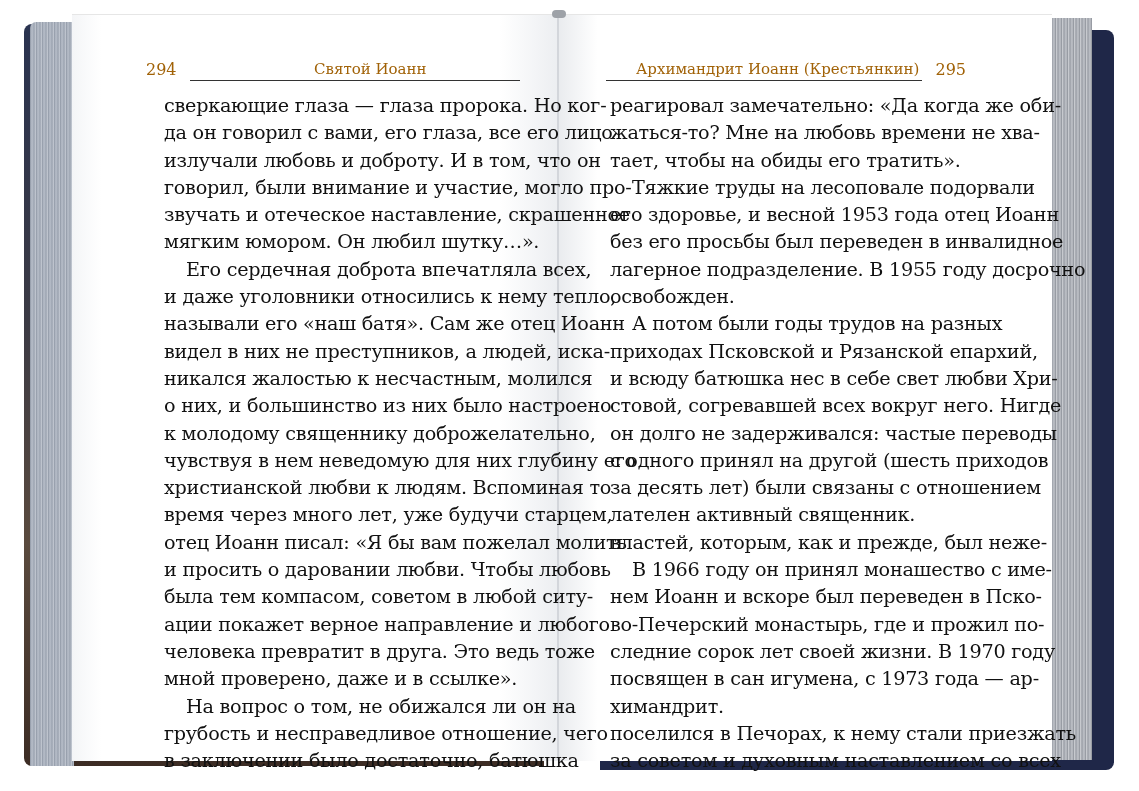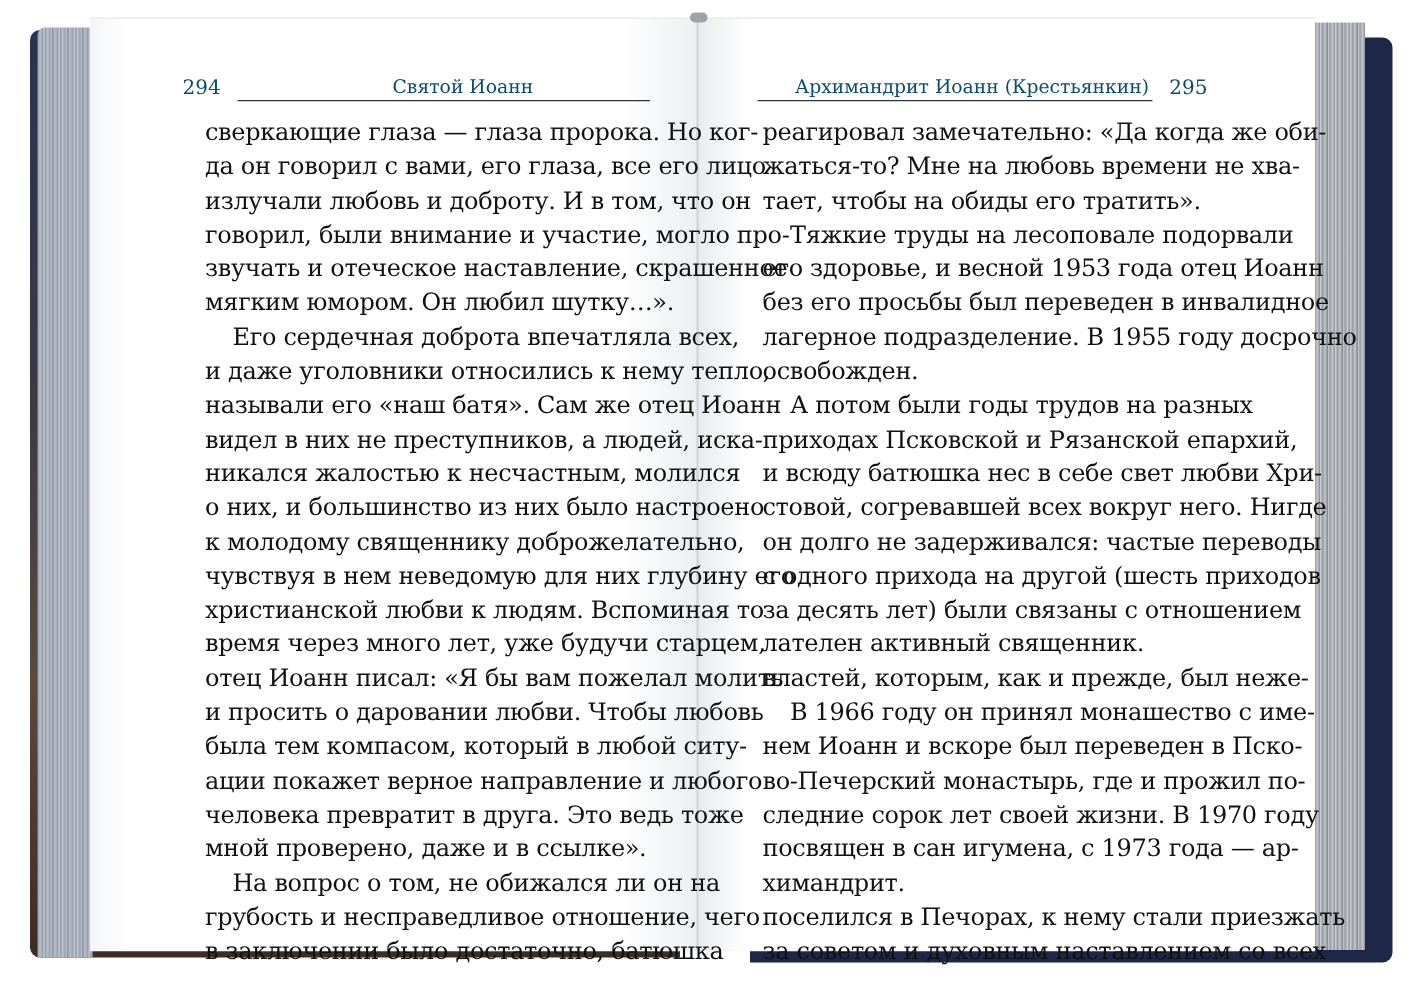--- a/index.html
+++ b/index.html
@@ -49,21 +49,21 @@
     position: absolute; left: 557px; top: 14px; width: 2px; height: 746px; background: #d3d6db;
   }
   .spine-clip {
     position: absolute; left: 552px; top: 10px; width: 14px; height: 8px; border-radius: 4px;
     background: #9ea2a8;
   }
 
   
   .running-head {
     position: absolute; top: 60px; height: 22px;
-    font-size: 15px; color: #0c4a6e;
+    font-size: 15px; color: #a16207;
   }
   .rh-left { left: 146px; width: 374px; }
   .rh-right { left: 606px; width: 360px; }
   .folio { position: absolute; top: 0; font-size: 16px; }
   .rh-left .folio { left: 0; }
   .rh-right .folio { right: 0; }
   .rh-title { position: absolute; top: 0; font-size: 15px; }
   .rh-left .rh-title { left: 168px; }
   .rh-right .rh-title { left: 30px; }
   .rh-rule { position: absolute; height: 1px; background: #333; top: 20px; }
@@ -122,21 +122,21 @@
       <span class="line">называли его «наш батя». Сам же отец Иоанн</span>
       <span class="line">видел в них не преступников, а людей, иска-</span>
       <span class="line">никался жалостью к несчастным, молился</span>
       <span class="line">о них, и большинство из них было настроено</span>
       <span class="line">к молодому священнику доброжелательно,</span>
       <span class="line">чувствуя в нем неведомую для них глубину его</span>
       <span class="line">христианской любви к людям. Вспоминая то</span>
       <span class="line">время через много лет, уже будучи старцем,</span>
       <span class="line">отец Иоанн писал: «Я бы вам пожелал молить</span>
       <span class="line">и просить о даровании любви. Чтобы любовь</span>
-      <span class="line">была тем компасом, который в любой ситу-</span>
+      <span class="line">была тем компасом, советом в любой ситу-</span>
       <span class="line">ации покажет верное направление и любого</span>
       <span class="line">человека превратит в друга. Это ведь тоже</span>
       <span class="line last">мной проверено, даже и в ссылке».</span>
       <span class="line indent">На вопрос о том, не обижался ли он на</span>
       <span class="line">грубость и несправедливое отношение, чего</span>
       <span class="line">в заключении было достаточно, батюшка</span>
     </div>
   <div class="text-block tb-right" id="right-text">
       <span class="line">реагировал замечательно: «Да когда же оби-</span>
       <span class="line">жаться-то? Мне на любовь времени не хва-</span>
@@ -144,21 +144,21 @@
       <span class="line indent">Тяжкие труды на лесоповале подорвали</span>
       <span class="line">его здоровье, и весной 1953 года отец Иоанн</span>
       <span class="line">без его просьбы был переведен в инвалидное</span>
       <span class="line">лагерное подразделение. В 1955 году досрочно</span>
       <span class="line last">освобожден.</span>
       <span class="line indent">А потом были годы трудов на разных</span>
       <span class="line">приходах Псковской и Рязанской епархий,</span>
       <span class="line">и всюду батюшка нес в себе свет любви Хри-</span>
       <span class="line">стовой, согревавшей всех вокруг него. Нигде</span>
       <span class="line">он долго не задерживался: частые переводы</span>
-      <span class="line">с одного прихода на другой (шесть приходов</span>
+      <span class="line">с одного принял на другой (шесть приходов</span>
       <span class="line">за десять лет) были связаны с отношением</span>
       <span class="line last">лателен активный священник.</span>
       <span class="line">властей, которым, как и прежде, был нeже-</span>
       <span class="line indent">В 1966 году он принял монашество с име-</span>
       <span class="line">нем Иоанн и вскоре был переведен в Пско-</span>
       <span class="line">во-Печерский монастырь, где и прожил по-</span>
       <span class="line">следние сорок лет своей жизни. В 1970 году</span>
       <span class="line">посвящен в сан игумена, с 1973 года — ар-</span>
       <span class="line last">химандрит.</span>
       <span class="line">поселился в Печорах, к нему стали приезжать</span>

